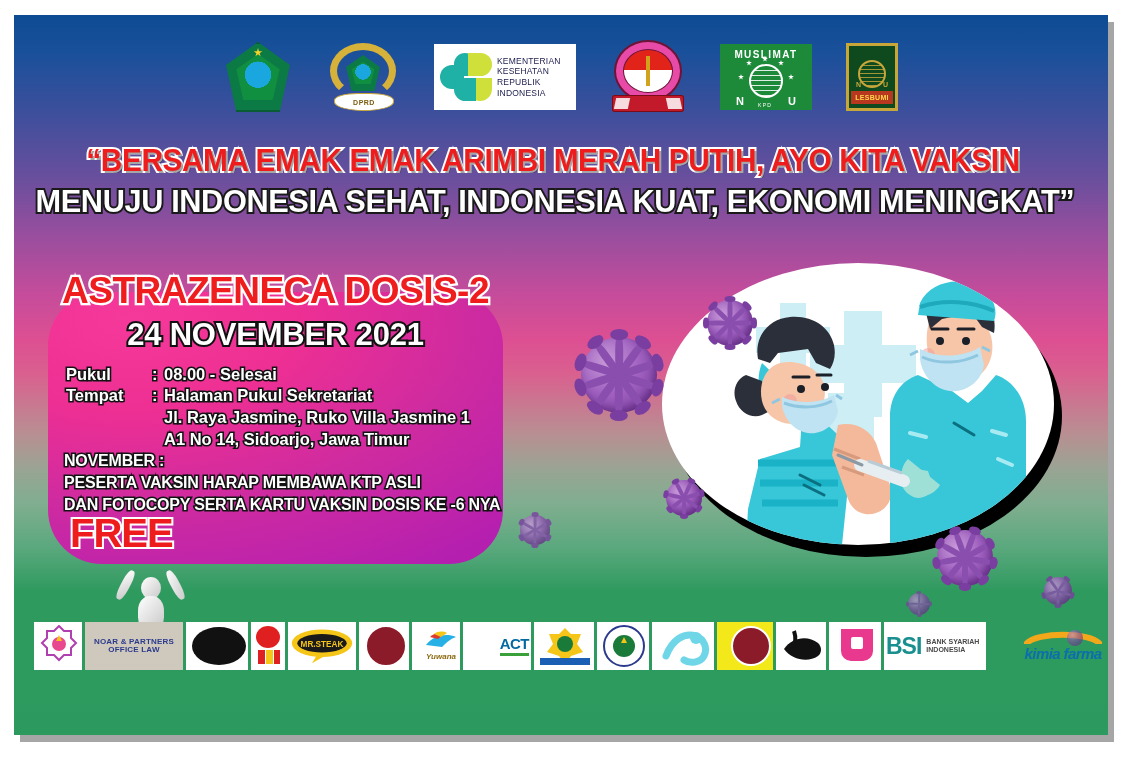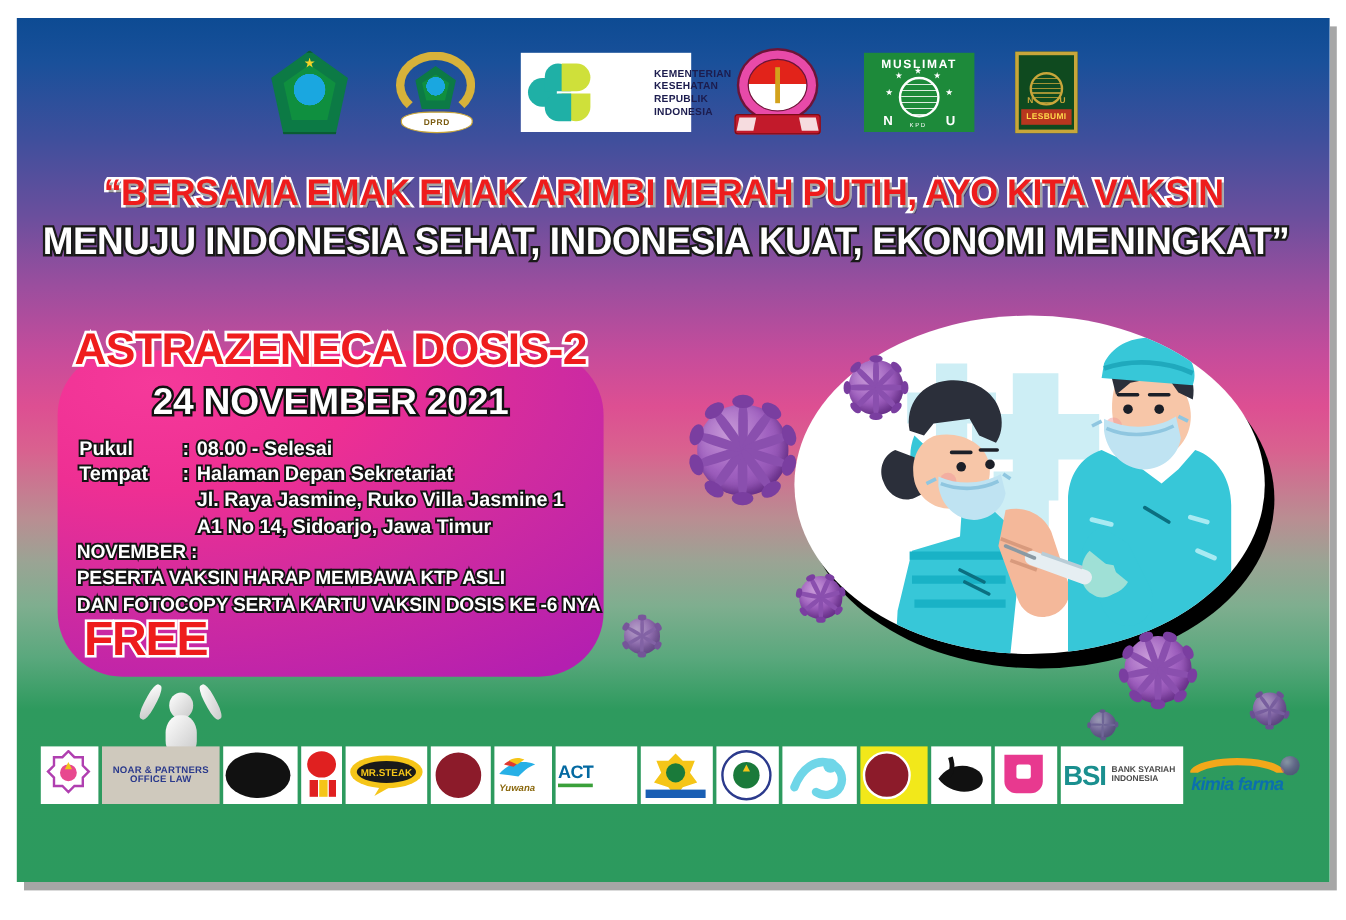--- a/index.html
+++ b/index.html
@@ -93,21 +93,21 @@
     width:142px;height:66px;background:#fff;
     display:flex;align-items:center;gap:5px;padding:0 6px;box-sizing:border-box;
   }
   .kemenkes .mark{position:relative;width:52px;height:48px;flex:0 0 52px;}
   .kemenkes .mark span{position:absolute;display:block;}
   .km-l{left:0;top:12px;width:24px;height:24px;background:#1fb0a6;border-radius:12px 0 0 12px;}
   .km-tl{left:14px;top:0;width:22px;height:23px;background:#1fb0a6;border-radius:14px 14px 0 0;}
   .km-tr{left:28px;top:0;width:24px;height:23px;background:#cfe03a;border-radius:0 14px 14px 0;}
   .km-br{left:28px;top:25px;width:24px;height:23px;background:#cfe03a;border-radius:0 0 14px 14px;}
   .km-bl{left:14px;top:25px;width:22px;height:23px;background:#1fb0a6;border-radius:14px 0 0 14px;}
-  .kemenkes .txt{font-size:8.5px;line-height:1.26;font-weight:bold;color:#1c1c4e;letter-spacing:.2px;margin-left:48px;}
+  .kemenkes .txt{font-size:8.5px;line-height:1.26;font-weight:normal;color:#1c1c4e;letter-spacing:.2px;}
 
   
   .arimbi{width:76px;height:74px;position:relative;}
   .arimbi .ring{
     position:absolute;left:4px;top:0;width:68px;height:62px;border-radius:50%;
     background:#e84aa8;border:2px solid #6d1437;box-sizing:border-box;
   }
   .arimbi .inner{
     position:absolute;left:13px;top:9px;width:50px;height:44px;border-radius:50%;
     background:linear-gradient(to bottom,#e2231a 0 48%,#ffffff 48% 100%);
@@ -264,21 +264,21 @@
   .f-arm-r{left:53px;top:6px;width:9px;height:32px;transform:rotate(-28deg);}
   .f-leg-l{left:19px;top:61px;width:10px;height:32px;transform:rotate(11deg);}
   .f-leg-r{left:36px;top:61px;width:10px;height:32px;transform:rotate(-11deg);}
 
   
   #sponsors{
     position:absolute;left:20px;bottom:82px;width:1060px;height:52px;
     display:flex;align-items:center;gap:3px;z-index:6;
   }
   .sp{
-    height:48px;background:#fff;display:flex;align-items:center;justify-content:flex-start;
+    height:48px;background:#fff;display:flex;align-items:center;justify-content:flex-end;
     font-size:8px;font-weight:bold;text-align:center;line-height:1.05;
     overflow:hidden;position:relative;flex:0 0 auto;padding:0 2px;box-sizing:border-box;margin-top:38px;
   }
   .sp.nobg{background:transparent;}
 </style>
 </head>
 <body>
 
 <div id="poster-wrap">
  <div id="poster">
@@ -485,21 +485,21 @@
 
     <div class="detail-block">
       <div class="detail-row">
         <span class="lbl">Pukul</span>
         <span class="sep">:</span>
         <span>08.00 - Selesai</span>
       </div>
       <div class="detail-row">
         <span class="lbl">Tempat</span>
         <span class="sep">:</span>
-        <span>Halaman Depan Sekretariat</span>
+        <span>Halaman Pukul Sekretariat</span>
       </div>
       <div class="detail-cont">Jl. Raya Jasmine, Ruko Villa Jasmine 1</div>
       <div class="detail-cont">A1 No 14, Sidoarjo, Jawa Timur</div>
     </div>
 
     <div class="note-block">
       <div class="note-line">NOVEMBER :</div>
       <div class="note-line">PESERTA VAKSIN  HARAP MEMBAWA KTP ASLI</div>
       <div class="note-line">DAN FOTOCOPY SERTA KARTU VAKSIN DOSIS KE -6 NYA</div>
     </div>

